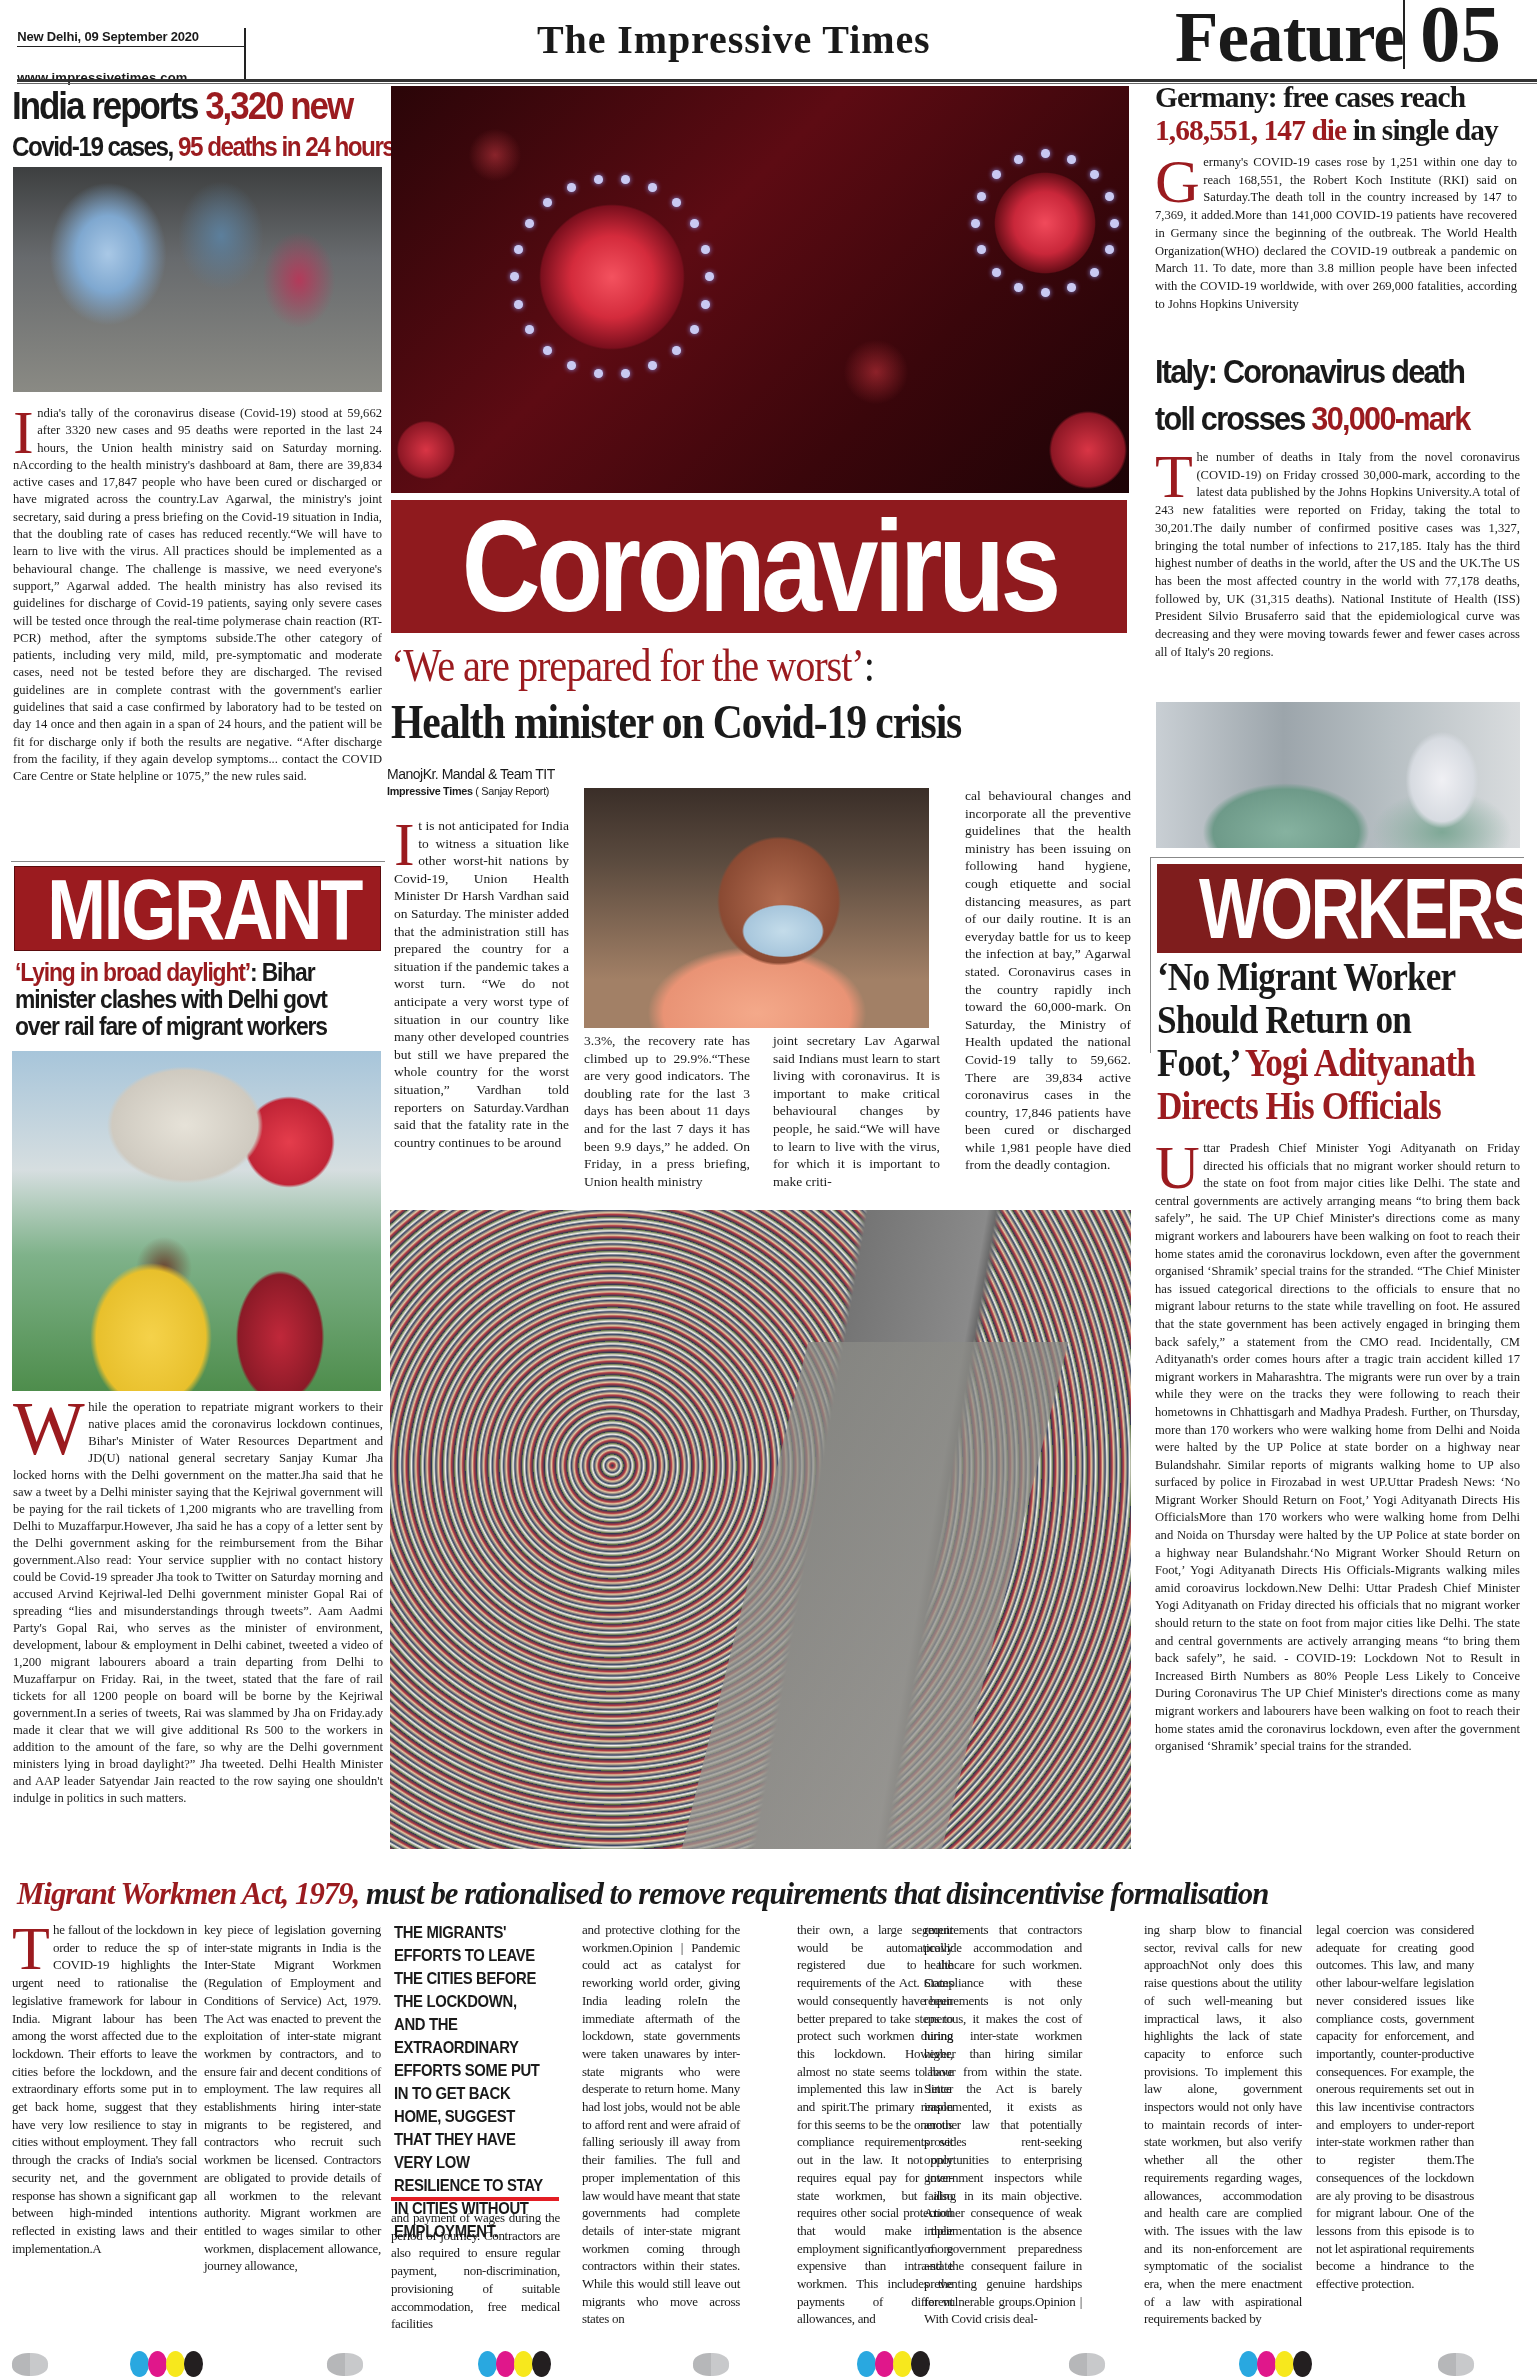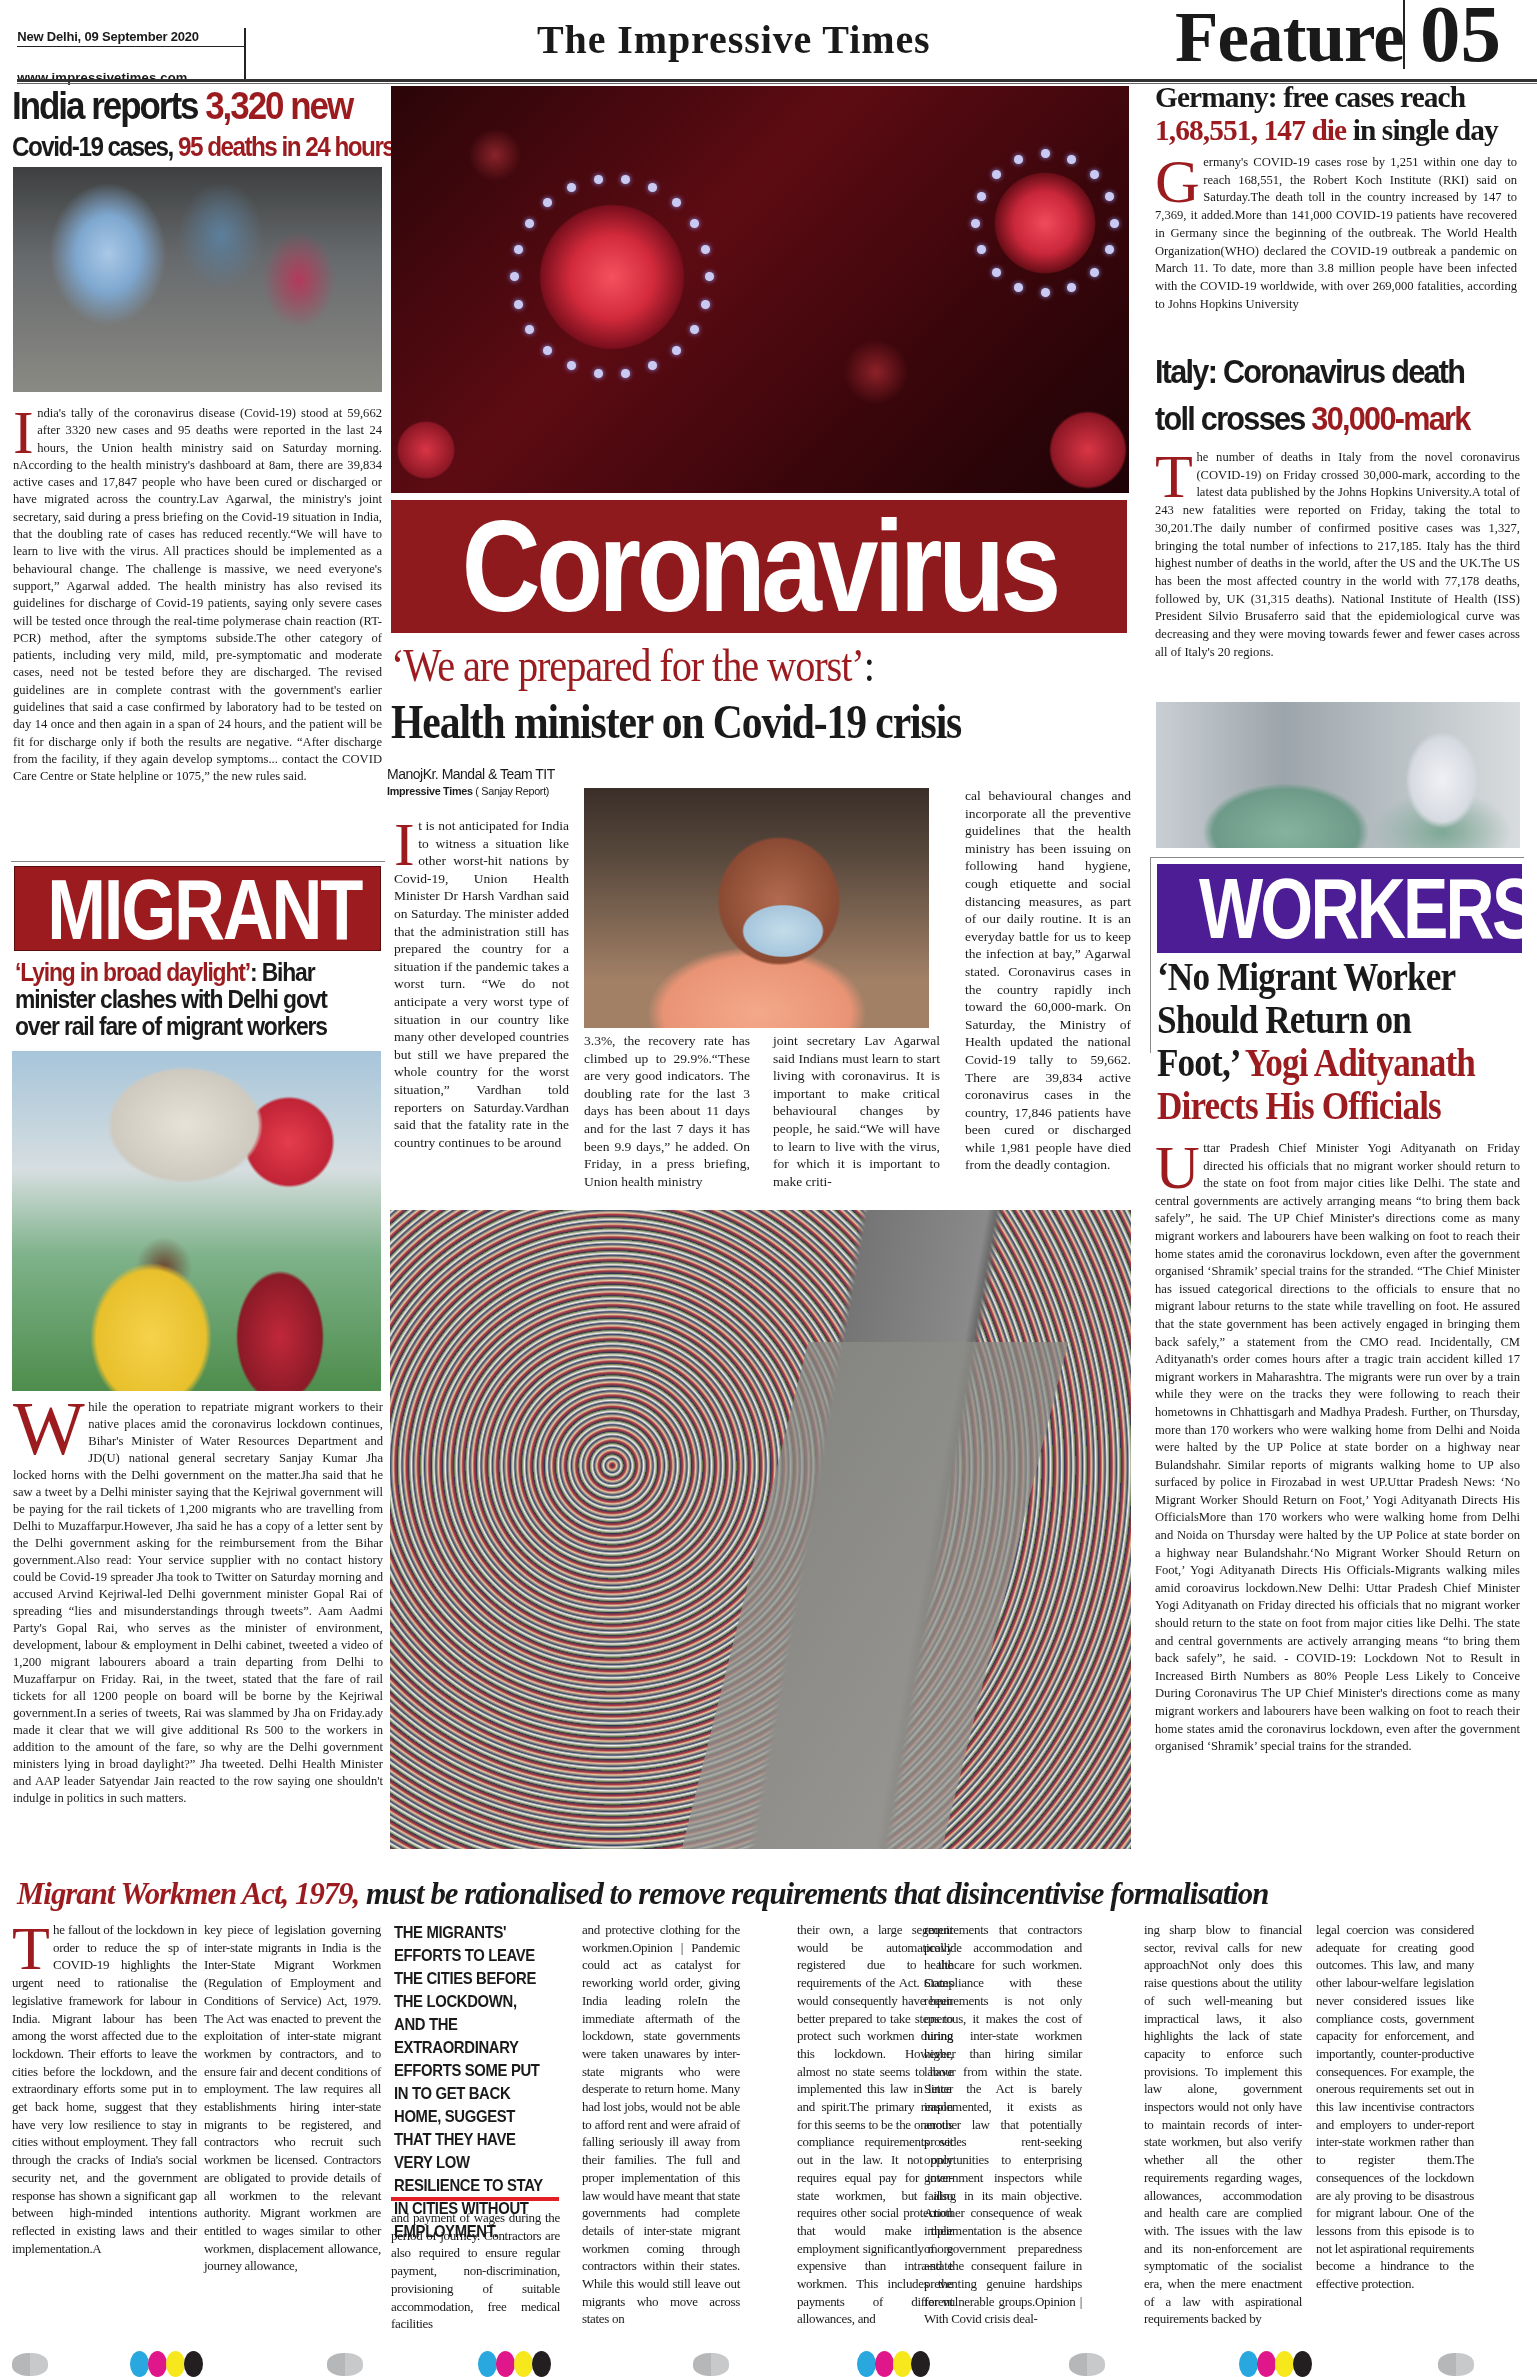--- a/index.html
+++ b/index.html
@@ -76,21 +76,21 @@
   #italy-body { left: 1155px; top: 449px; width: 365px; font-size: 12.6px; line-height: 17.7px; }
   #icu-photo { left: 1156px; top: 702px; width: 364px; height: 146px;
     background:
       radial-gradient(ellipse 52px 69px at 286px 78px, #f0f0f4 0%, #d7dbe1 60%, transparent 70%),
       radial-gradient(ellipse 104px 61px at 130px 130px, #86b2a0 0%, #6e9a89 70%, transparent 80%),
       radial-gradient(ellipse 87px 52px at 286px 130px, #7ea896 0%, transparent 80%),
       linear-gradient(90deg, #c9cfd4 0%, #9ca5ab 35%, #b8c0c4 65%, #d9dcde 100%); }
 
   
   #workers-box { left: 1150px; top: 857px; width: 374px; height: 196px; border: 1.7px solid #888; border-right: none; border-bottom: none; }
-  #workers-banner { left: 1157px; top: 864px; width: 365px; height: 89px; background: #4c1d95; color: #fff; font: bold 85px "Liberation Sans", sans-serif; letter-spacing: -3.5px; text-align: center; line-height: 89px; overflow: hidden; }
+  #workers-banner { left: 1157px; top: 864px; width: 365px; height: 89px; background: #7f1d1d; color: #fff; font: bold 85px "Liberation Sans", sans-serif; letter-spacing: -3.5px; text-align: center; line-height: 89px; overflow: hidden; }
   #workers-banner span { display: inline-block; transform: scaleX(0.8); }
   #workers-head { left: 1157px; top: 955px; width: 381px; font: bold 40px "Liberation Serif", serif; letter-spacing: -1px; line-height: 43px; transform: scaleX(0.88); transform-origin: left; }
   #workers-body { left: 1155px; top: 1140px; width: 365px; font-size: 12.6px; line-height: 17.6px; }
 
   
   #migrant-box { left: 11.3px; top: 861px; width: 374px; height: 7px; border-top: 1.7px solid #888; }
   #migrant-banner { left: 14px; top: 866px; width: 367px; height: 85px; background: #9b1b1f; color: #fff; border: 1.7px solid #5a0b0d; font: bold 85px "Liberation Sans", sans-serif; letter-spacing: -2.6px; text-align: center; line-height: 85px; overflow: hidden; }
   #migrant-banner span { display: inline-block; transform: scaleX(0.83); }
   #migrant-head { left: 14.7px; top: 959px; width: 381px; font: bold 26px "Liberation Sans", sans-serif; letter-spacing: -1.3px; line-height: 27px; transform: scaleX(0.88); transform-origin: left; }
   #migrant-photo { left: 12px; top: 1051px; width: 369px; height: 340px;

